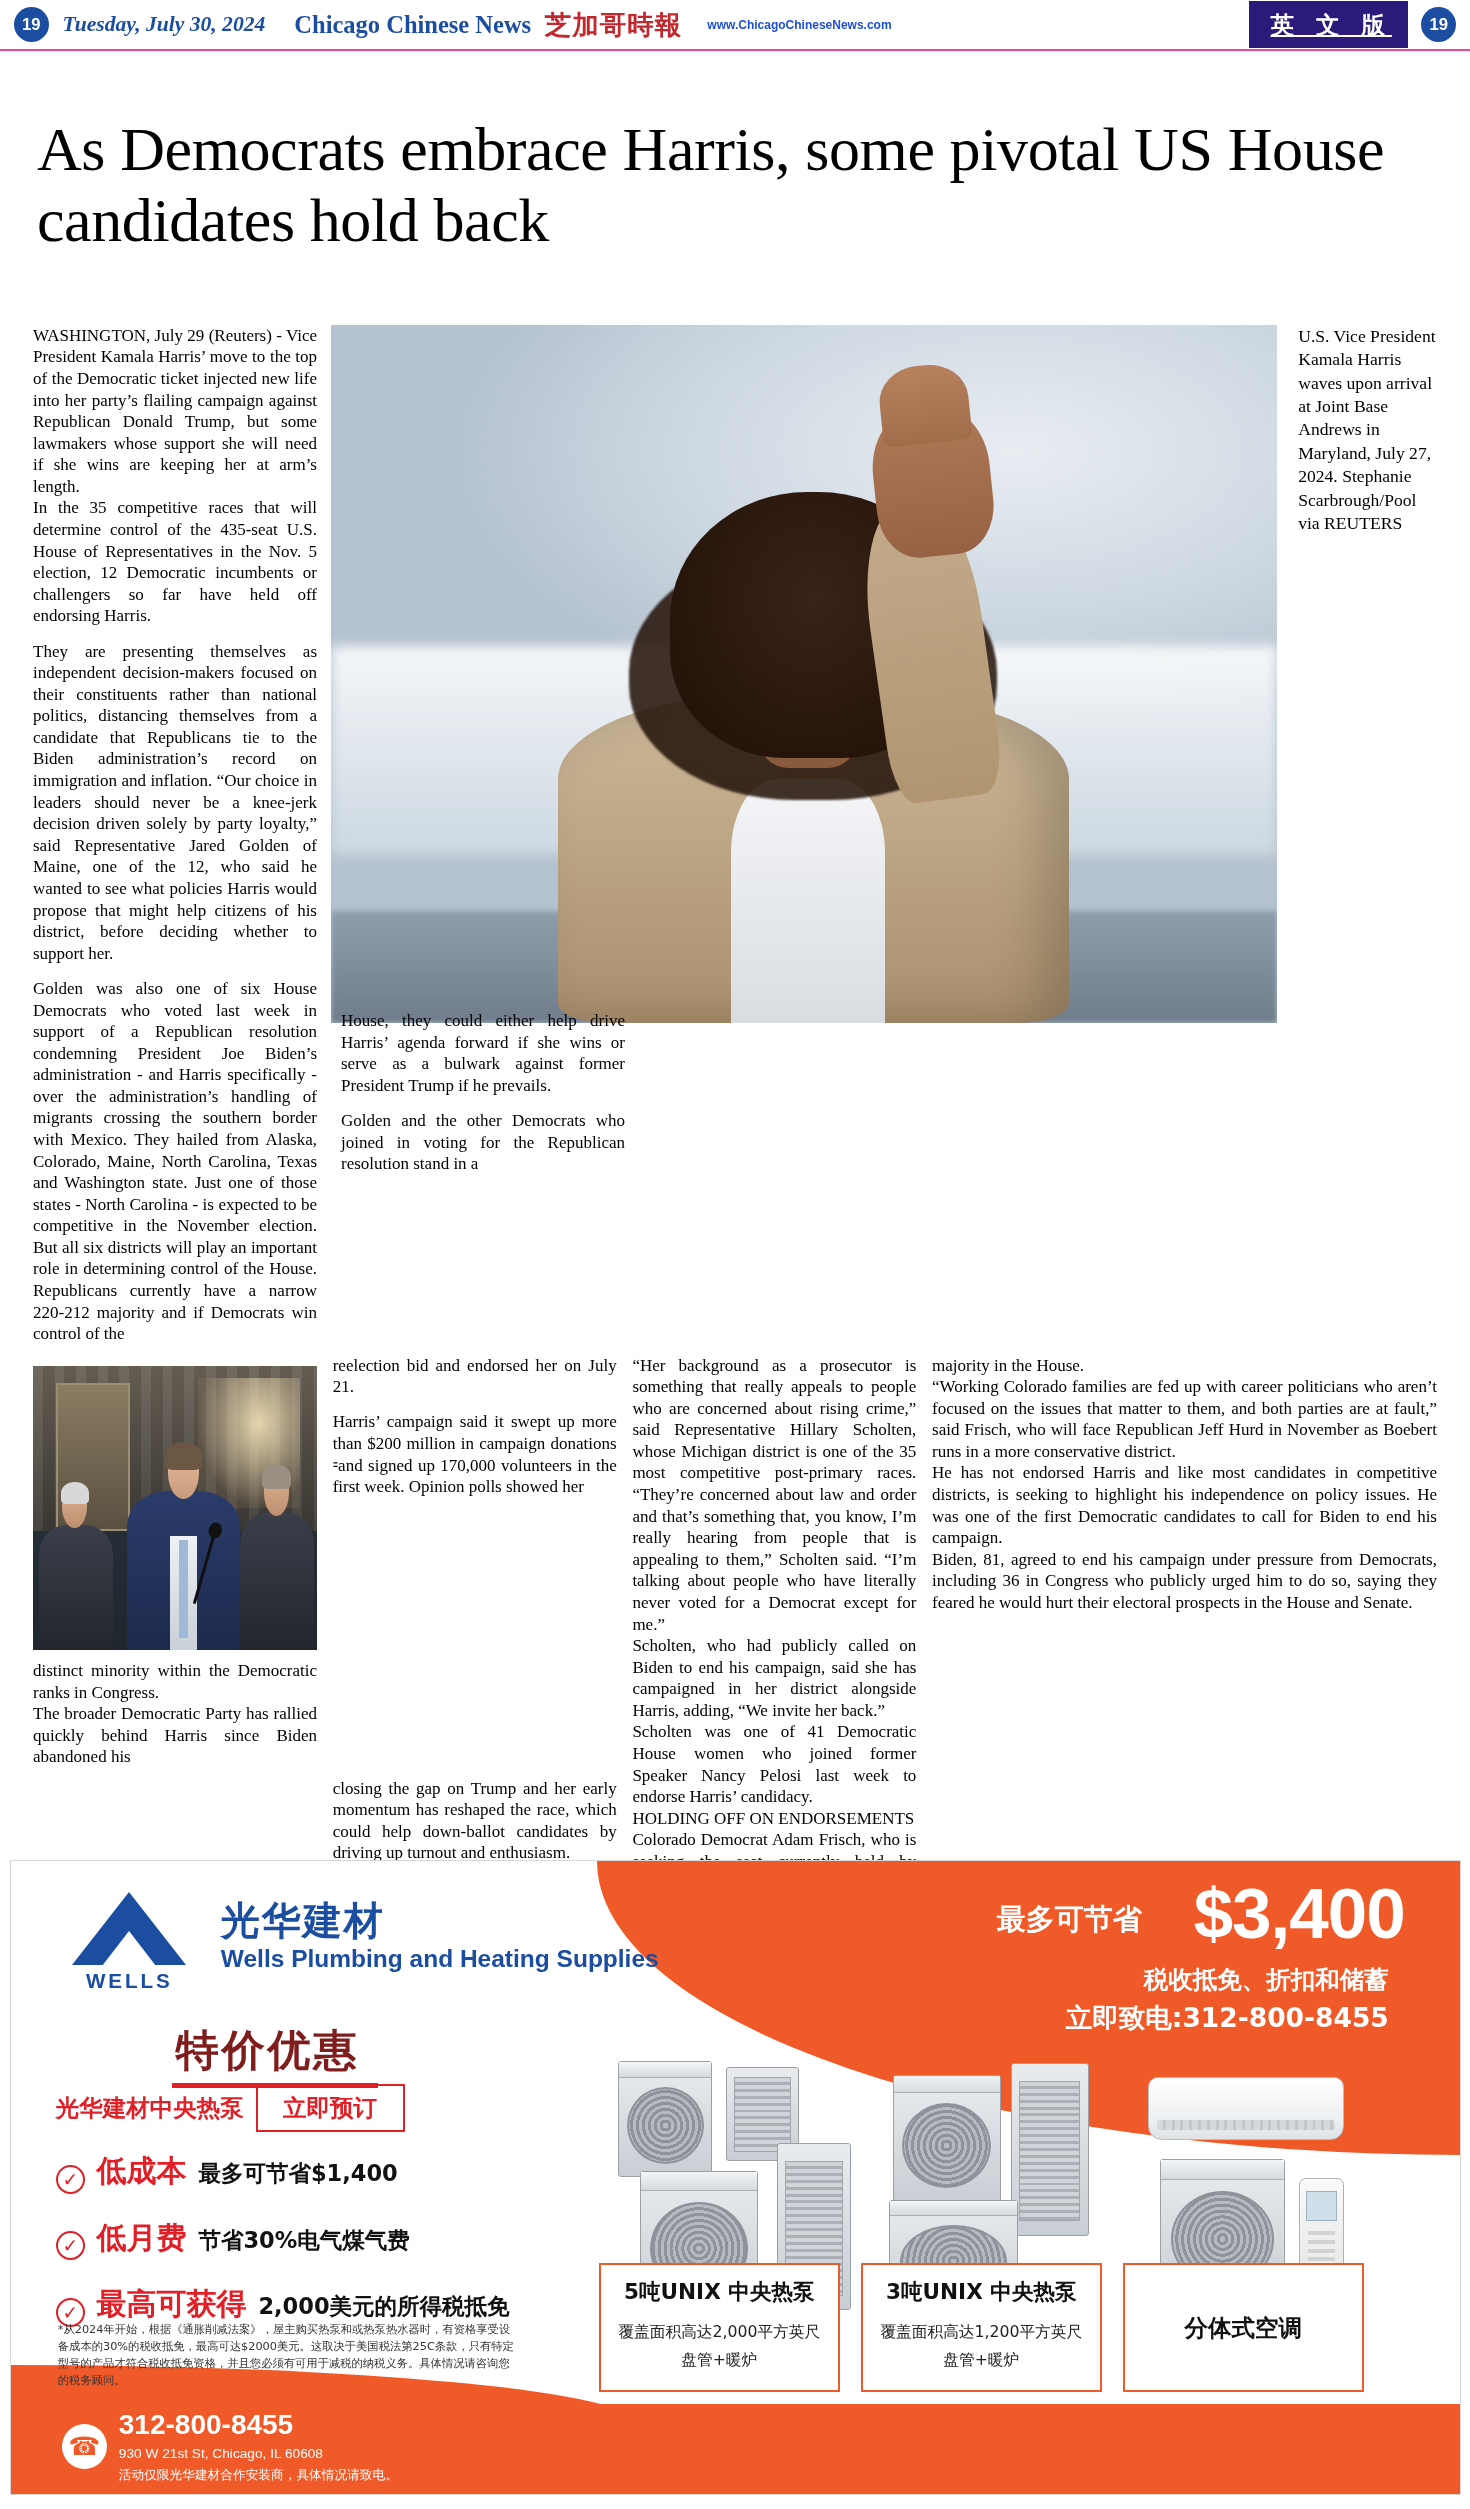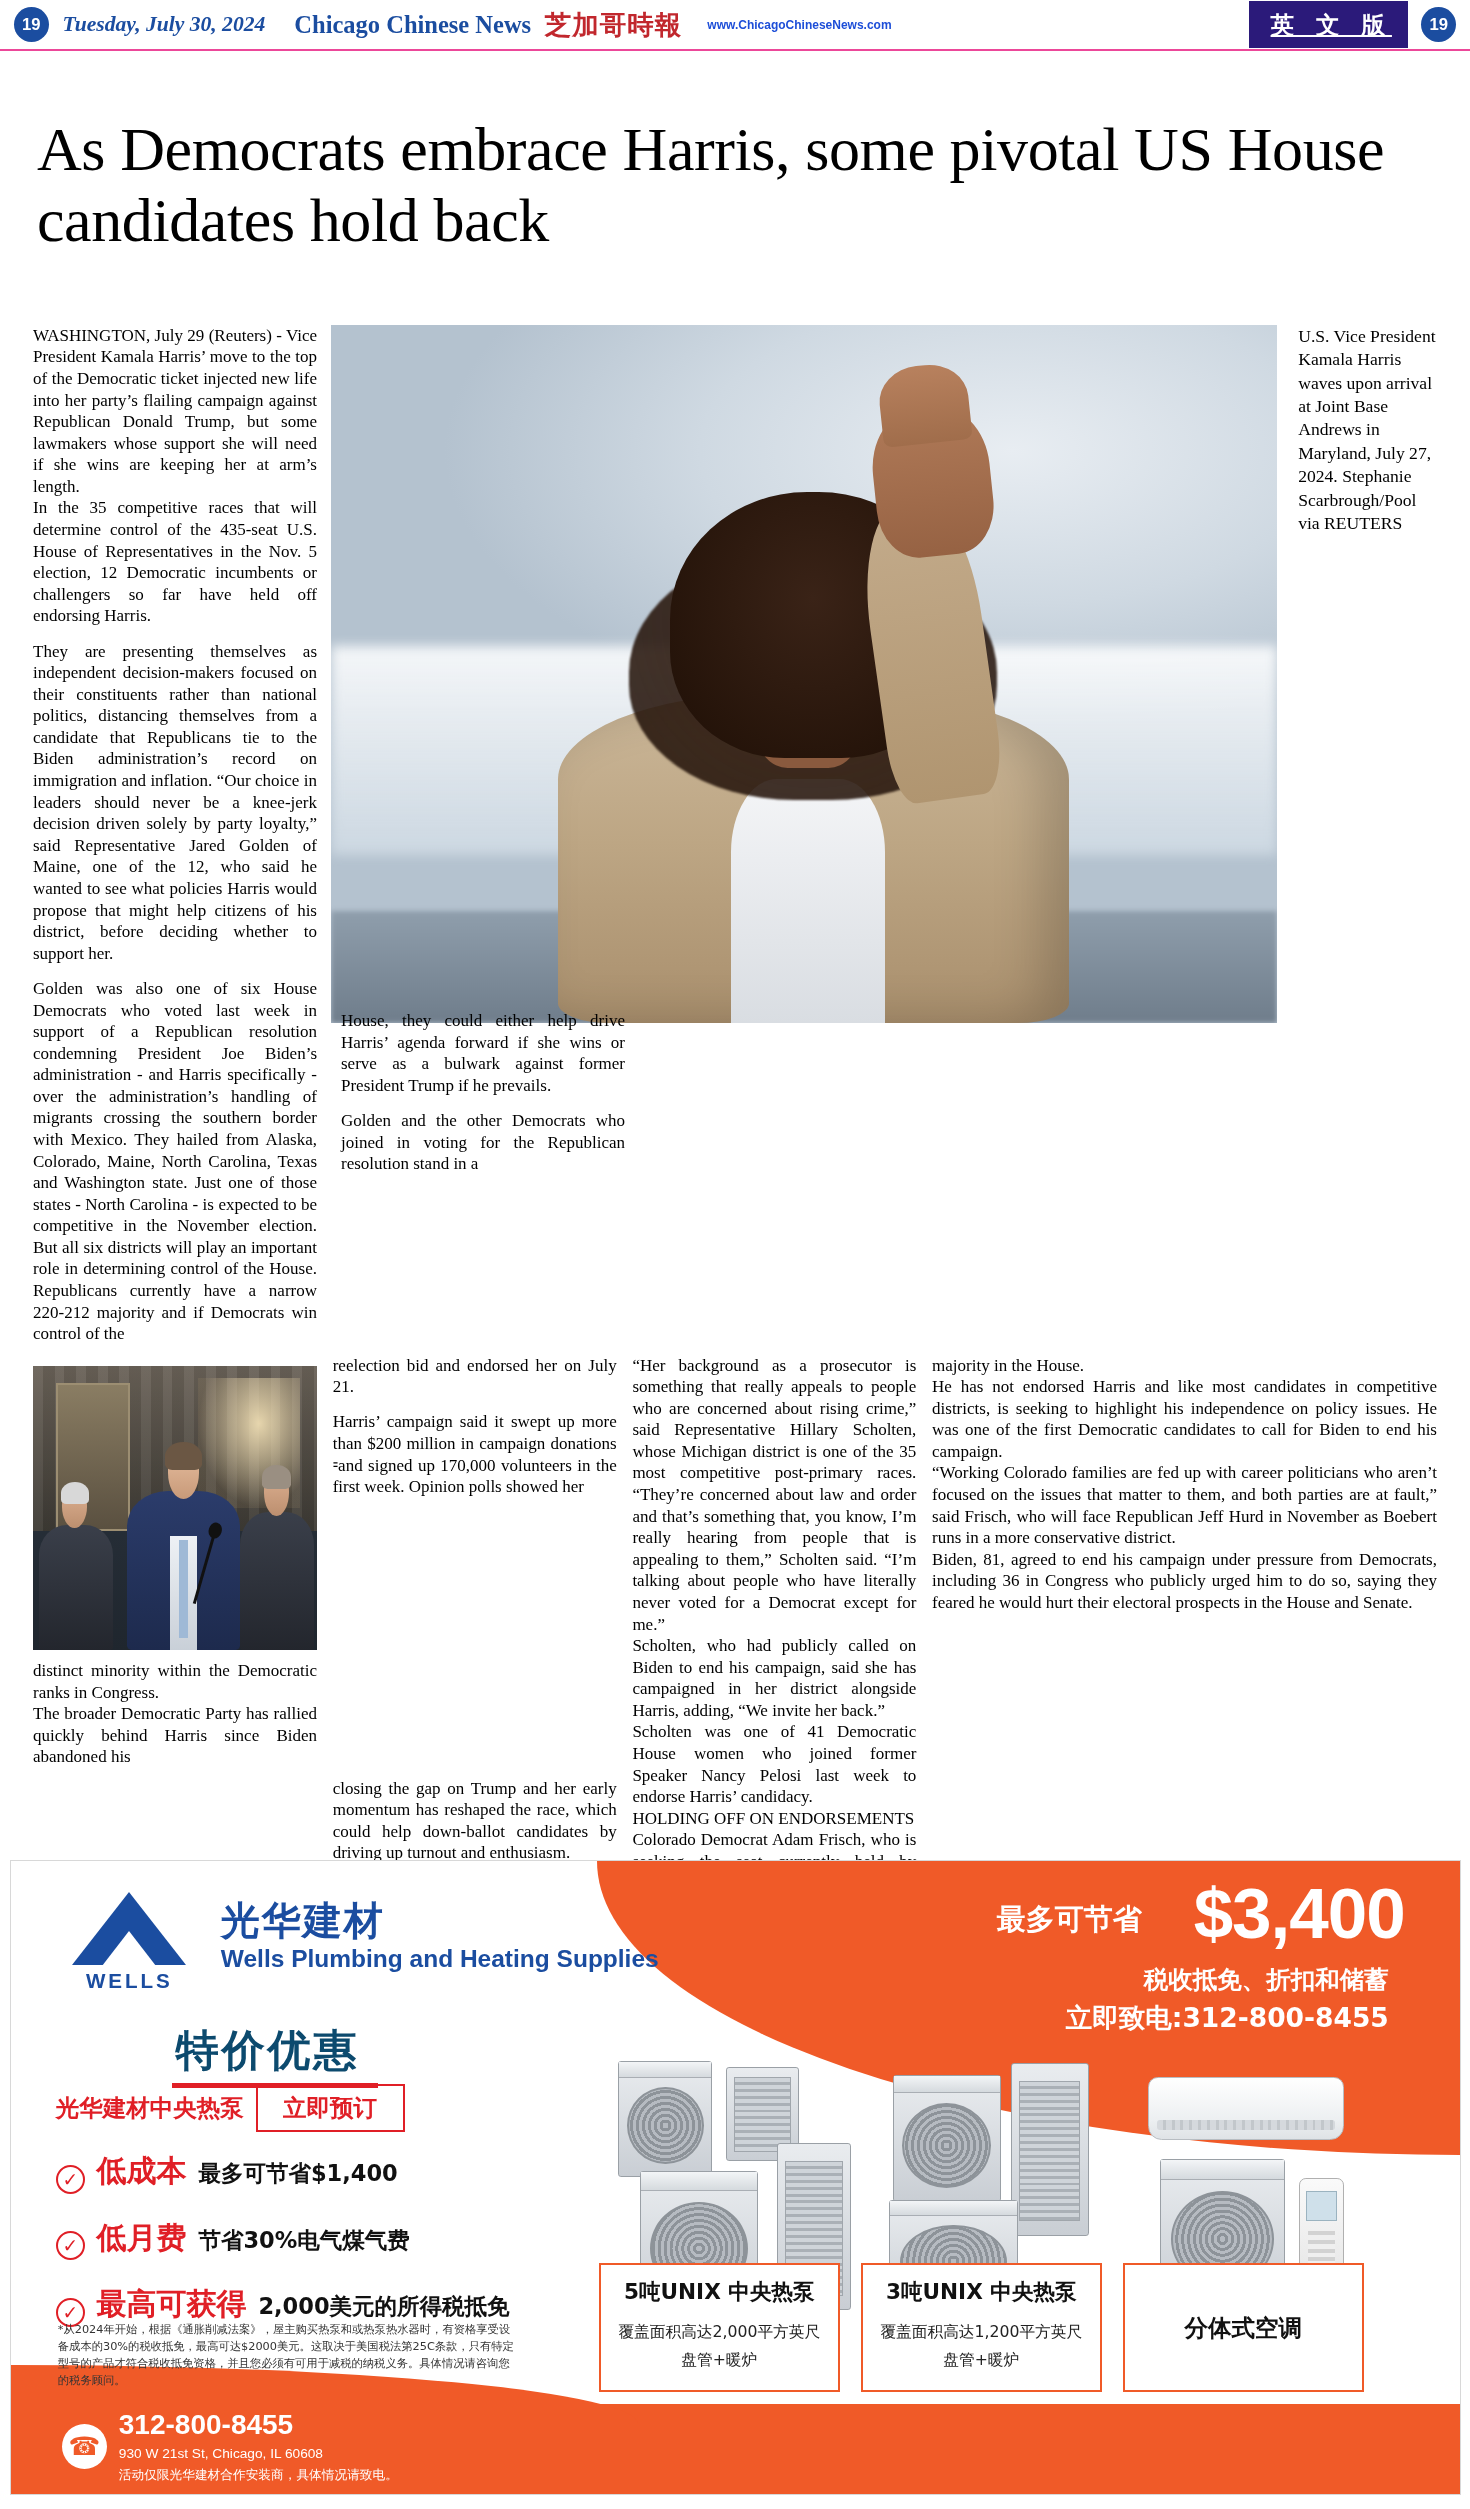--- a/index.html
+++ b/index.html
@@ -392,21 +392,21 @@
     font-weight: bold; font-size: 24.5px; color: #fff;
   }
   .ad-sub2 {
     position: absolute; right: 71px; top: 139px;
     font-family: "DejaVu Sans", sans-serif;
     font-weight: bold; font-size: 26.5px; color: #fff;
   }
   .ad-special {
     position: absolute; left: 165px; top: 161px;
     font-family: "DejaVu Sans", sans-serif;
-    font-weight: bold; font-size: 43px; color: #0c4a6e;
+    font-weight: bold; font-size: 43px; color: #7f1d1d;
     letter-spacing: 2.9px;
   }
   .ad-special::after {
     content:"";
     position:absolute; left:-3.9px; bottom:-7.8px; width: 206px; height: 4.9px;
     background:#e01f26;
   }
   .ad-rowbtn {
     position: absolute; left: 45px; top: 223px;
     display: flex; align-items: center; gap: 0;
@@ -647,22 +647,22 @@
     <div class="bcol body-text">
       <p>“Her background as a prosecutor is something that really appeals to people who are concerned about rising crime,” said Representative Hillary Scholten, whose Michigan district is one of the 35 most competitive post-primary races. “They’re concerned about law and order and that’s something that, you know, I’m really hearing from people that is appealing to them,” Scholten said. “I’m talking about people who have literally never voted for a Democrat except for me.”</p>
       <p>Scholten, who had publicly called on Biden to end his campaign, said she has campaigned in her district alongside Harris, adding, “We invite her back.”</p>
       <p>Scholten was one of 41 Democratic House women who joined former Speaker Nancy Pelosi last week to endorse Harris’ candidacy.</p>
       <p>HOLDING OFF ON ENDORSEMENTS</p>
       <p>Colorado Democrat Adam Frisch, who is seeking the seat currently held by firebrand Republican Lauren Boebert, is among the challengers whose success would be critical to the party capturing a</p>
     </div>
 
     <div class="bcol body-text wide">
       <p>majority in the House.</p>
+      <p>“Working Colorado families are fed up with career politicians who aren’t focused on the issues that matter to them, and both parties are at fault,” said Frisch, who will face Republican Jeff Hurd in November as Boebert runs in a more conservative district.</p>
       <p>He has not endorsed Harris and like most candidates in competitive districts, is seeking to highlight his independence on policy issues. He was one of the first Democratic candidates to call for Biden to end his campaign.</p>
-      <p>“Working Colorado families are fed up with career politicians who aren’t focused on the issues that matter to them, and both parties are at fault,” said Frisch, who will face Republican Jeff Hurd in November as Boebert runs in a more conservative district.</p>
       <p>Biden, 81, agreed to end his campaign under pressure from Democrats, including 36 in Congress who publicly urged him to do so, saying they feared he would hurt their electoral prospects in the House and Senate.</p>
     </div>
   </div>
 
   <div style="position:absolute; left:33px; top:0; width:0; height:0; overflow:hidden;" aria-hidden="true"></div>
 </div>
 
 <div style="position:absolute; left:341px; top:1010px; width:284px;" class="body-text">
   <p>House, they could either help drive Harris’ agenda forward if she wins or serve as a bulwark against former President Trump if he prevails.</p>
   <div class="para-gap"></div>

